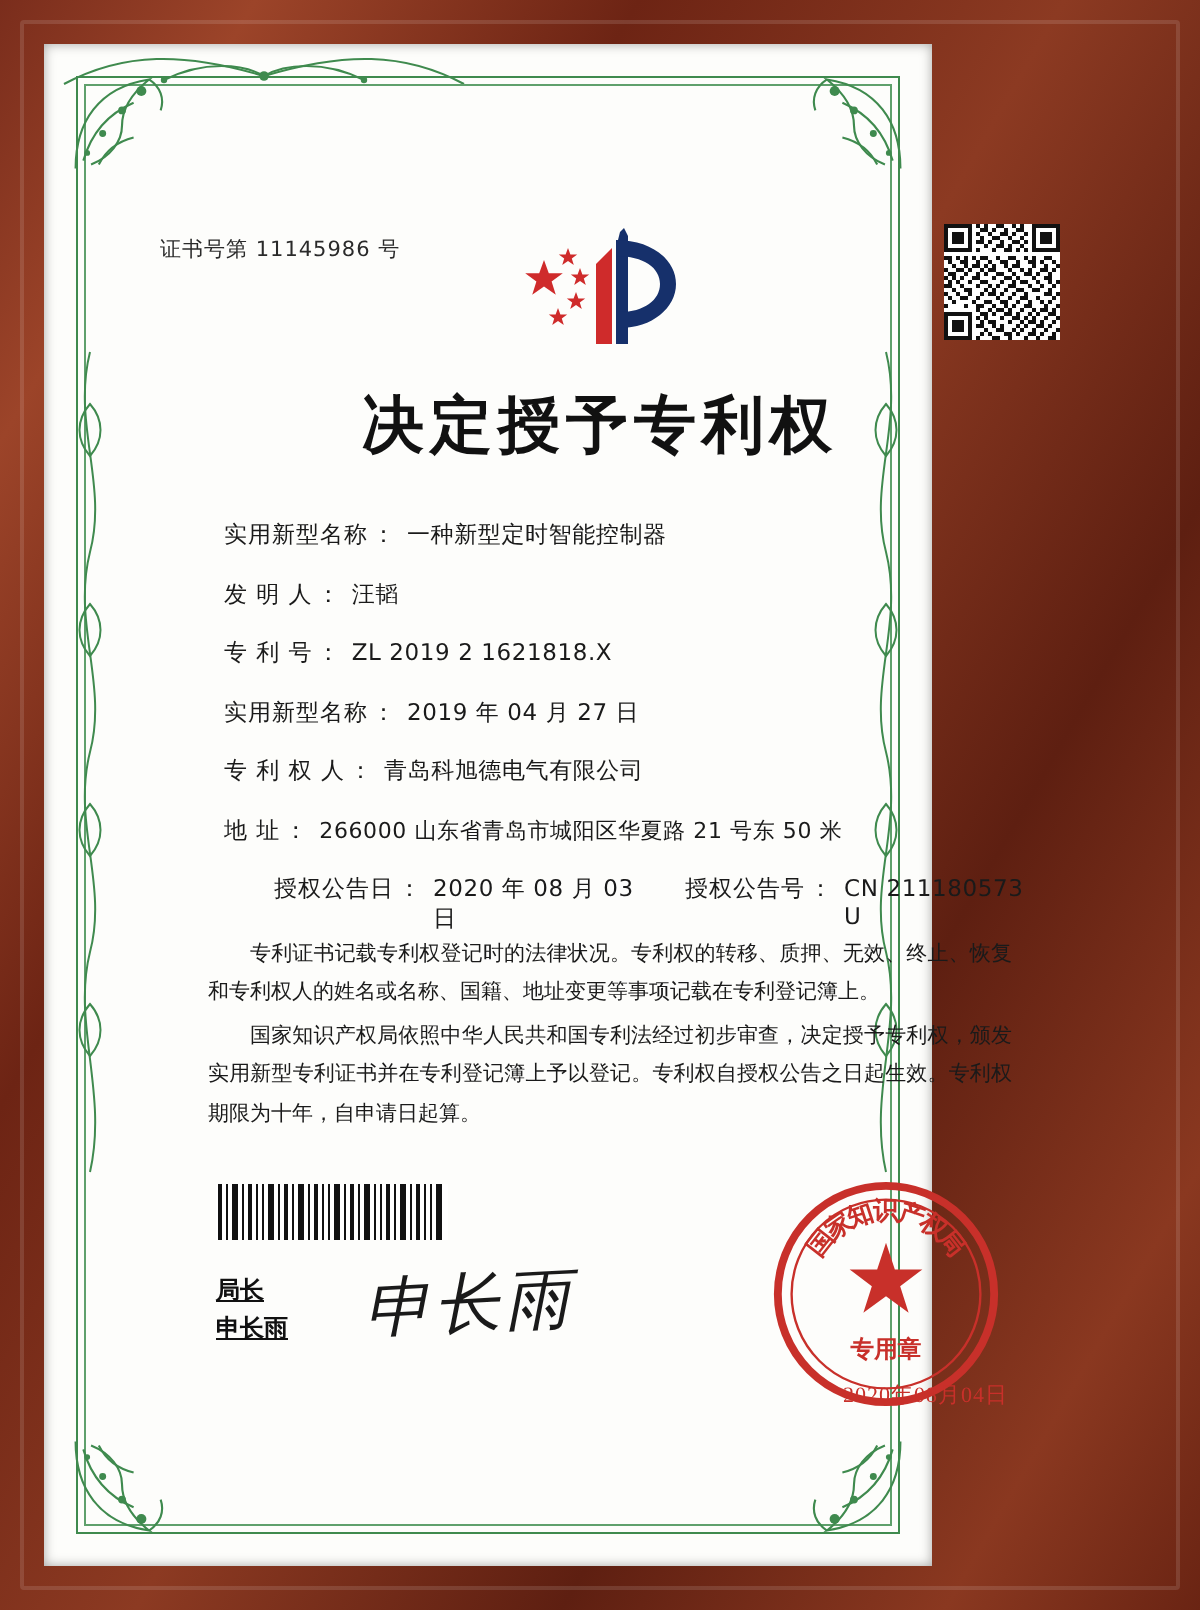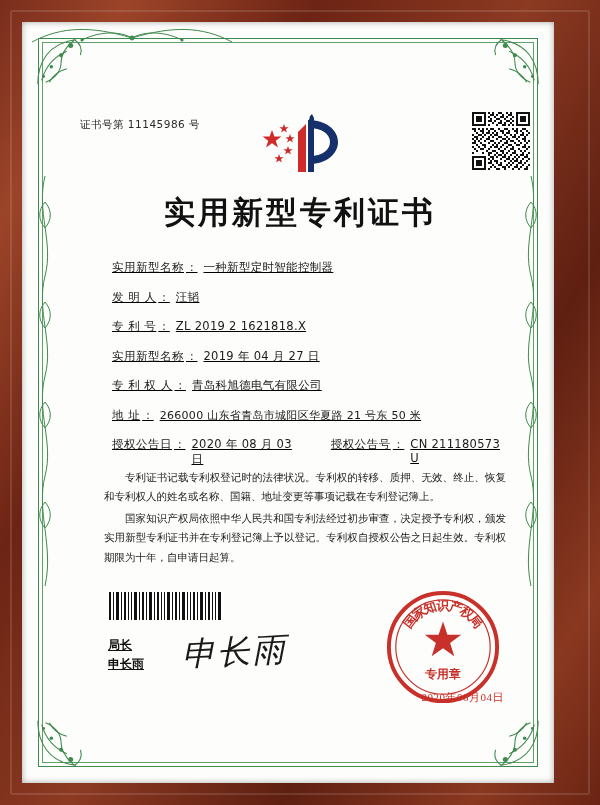--- a/index.html
+++ b/index.html
@@ -29,21 +29,21 @@
     left: 10px; top: 10px;
     width: 580px; height: 785px;
     box-sizing: border-box;
     border: 2px solid rgba(255,255,255,0.12);
     border-radius: 2px;
     pointer-events: none;
   }
   .paper {
     position: absolute;
     left: 22px; top: 22px;
-    width: 532px; height: 761px;
+    width: 444px; height: 761px;
     background: #fdfdfb;
     box-sizing: border-box;
     box-shadow: 0 0 6px rgba(0,0,0,0.35) inset;
   }
 
   
   .green-border {
     position: absolute;
     left: 16px; top: 16px;
     right: 16px; bottom: 16px;
@@ -119,21 +119,20 @@
     color: #111;
     font-family: "DejaVu Sans", "Liberation Sans", sans-serif;
   }
 
   
   .fields {
     position: absolute;
     left: 50px;
     top: 196px;
     width: 400px;
-    text-decoration: underline;
   }
   .field-row {
     display: flex;
     align-items: baseline;
     margin-bottom: 14.5px;
     font-size: 11.5px;
     color: #1a1a1a;
   }
   .field-label {
     white-space: nowrap;
@@ -145,20 +144,21 @@
     letter-spacing: 0.3px;
   }
   .field-value.small { font-size: 11px; }
 
   .two-col {
     display: flex;
     align-items: baseline;
     font-size: 11.5px;
     color: #1a1a1a;
     margin-bottom: 14.5px;
+    margin-left: 25px;
   }
   .two-col .second { margin-left: 24px; }
 
   
   .paras {
     position: absolute;
     left: 42px;
     top: 404px;
     width: 402px;
     font-size: 10.5px;
@@ -553,21 +553,21 @@
         <path d="M52 14 L54 12 L54 64 L52 64 Z" fill="#16306b" opacity="0.0"></path>
         <g fill="#cf2b2b">
           <polygon points="20,22 22.4,28.6 29.4,28.6 23.8,32.8 25.9,39.4 20,35.3 14.1,39.4 16.2,32.8 10.6,28.6 17.6,28.6"></polygon>
           <polygon points="32,16 33.2,19.2 36.6,19.2 33.9,21.3 34.9,24.5 32,22.5 29.1,24.5 30.1,21.3 27.4,19.2 30.8,19.2"></polygon>
           <polygon points="38,26 39.2,29.2 42.6,29.2 39.9,31.3 40.9,34.5 38,32.5 35.1,34.5 36.1,31.3 33.4,29.2 36.8,29.2"></polygon>
           <polygon points="36,38 37.2,41.2 40.6,41.2 37.9,43.3 38.9,46.5 36,44.5 33.1,46.5 34.1,43.3 31.4,41.2 34.8,41.2"></polygon>
           <polygon points="27,46 28.2,49.2 31.6,49.2 28.9,51.3 29.9,54.5 27,52.5 24.1,54.5 25.1,51.3 22.4,49.2 25.8,49.2"></polygon>
         </g>
       </svg>
 
-      <div class="title">实用新型专利证书</div>
+      <div class="title">决定授予专利权</div>
 
       <div class="fields">
         <div class="field-row">
           <span class="field-label">实用新型名称</span>
           <span class="field-sep">：</span>
           <span class="field-value">一种新型定时智能控制器</span>
         </div>
         <div class="field-row">
           <span class="field-label">发 明 人</span>
           <span class="field-sep">：</span>

